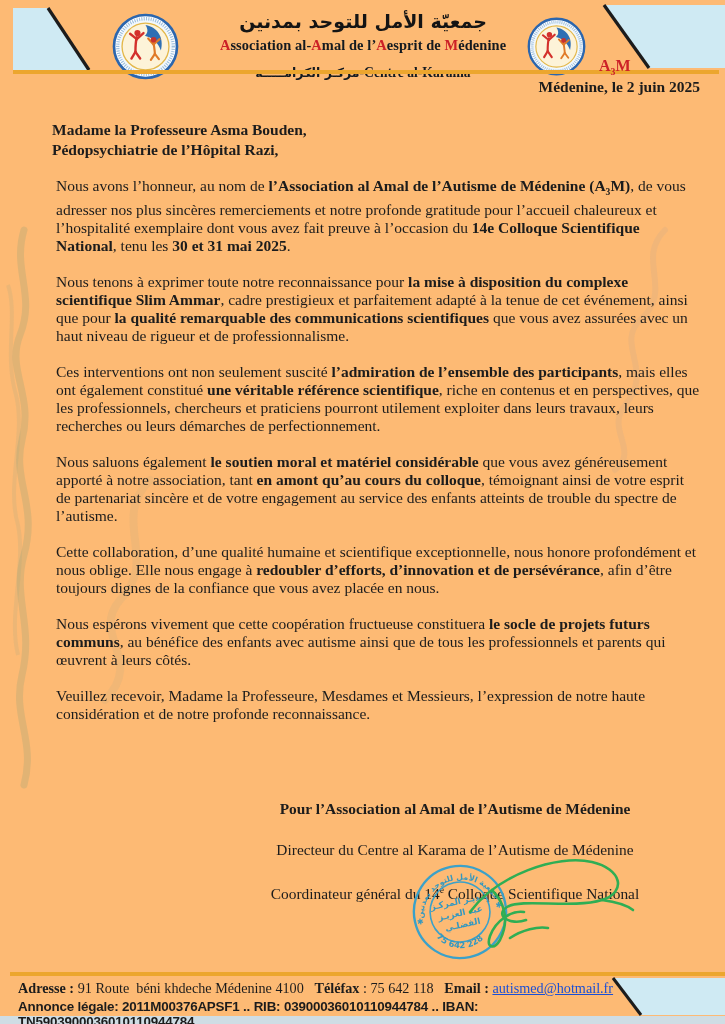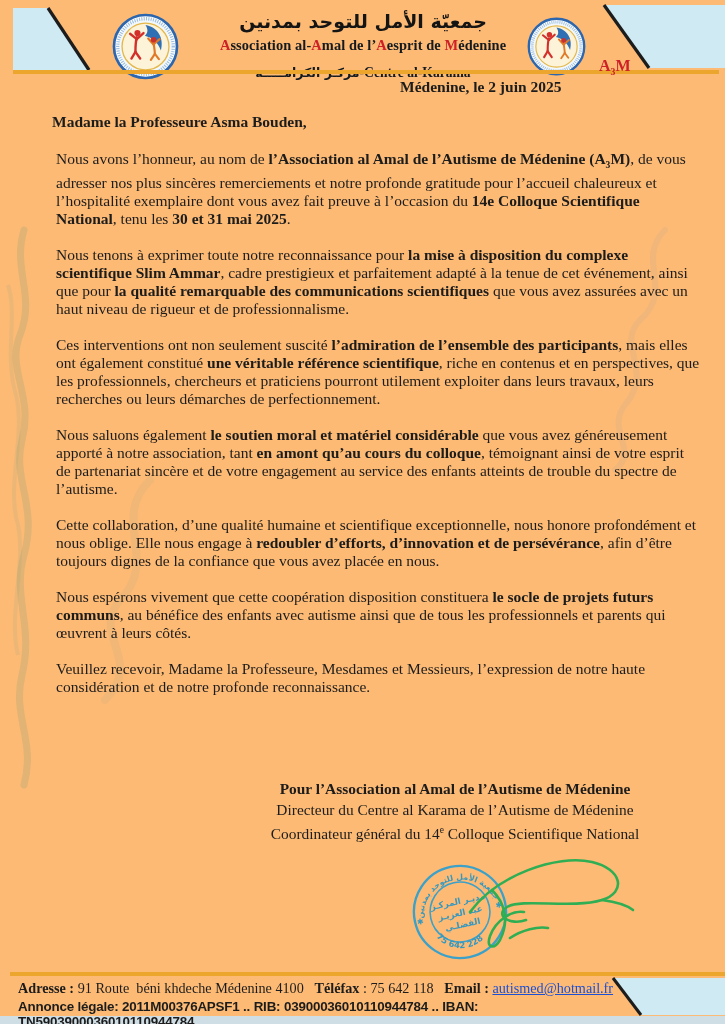--- a/index.html
+++ b/index.html
@@ -16,30 +16,30 @@
   sup{font-size:0.62em;}
 
   
   .hdr-titles{left:178px; top:9px; width:370px; text-align:center;}
   .hdr-arabic{font-family:"DejaVu Sans", sans-serif; font-weight:700; font-size:19px; line-height:24px; color:#141414;}
   .hdr-assoc{font-size:14.4px; font-weight:bold; margin-top:4px; color:#141a20; letter-spacing:0.1px;}
   .hdr-centre{font-size:13.6px; font-weight:bold; margin-top:11px; color:#141a20;}
   .hdr-centre .ar{font-family:"DejaVu Sans", sans-serif; font-size:12.5px;}
   .a3m{left:599px; top:25px; font-weight:bold; font-size:16px; color:#cc2127; z-index:3;margin-top:32px;}
   .gold-rule{left:13px; top:70px; width:706px; height:4px; background:#eca62e;}
-  .date-line{top:78px; left:400px; width:300px; text-align:left; font-weight:bold; font-size:15.5px;}
+  .date-line{top:78px; left:400px; width:300px; text-align:right; font-weight:bold; font-size:15.5px;}
 
   
-  .body{left:52px; top:112px; width:648px; font-size:15.5px;}
+  .body{left:52px; top:120px; width:648px; font-size:15.5px;}
   .body .line{line-height:19.5px;}
   .body p{margin:18px 0 0 4px; line-height:18px;}
 
   
   .sig-block{left:205px; top:779px; width:500px; text-align:center; font-size:15.4px;}
-  .sig-block .line{line-height:20.6px;}
+  .sig-block .line{line-height:20.6px;margin-top:20px;}
 
   
   .stamp{left:411px; top:863px; width:98px; height:98px; transform:rotate(-12deg);}
   .scrawl{left:452px; top:850px; width:185px; height:112px;}
 
   
   .footer-rule{left:10px; top:972px; width:715px; height:4px; background:#eca62e;}
   .f-line1{left:18px; top:980px; width:600px; font-size:14.2px; white-space:pre-wrap; z-index:2;}
   .f-line2{left:18px; top:999px; width:620px; font-family:"Liberation Sans", sans-serif; font-size:13.4px; letter-spacing:-0.2px; z-index:2;}
   .bottom-strip{left:0; top:1016px; width:725px; height:8px; background:#cfdde4;}
@@ -128,28 +128,29 @@
   <svg class="abs bleed" style="left:555px;top:220px;" width="150" height="260">
     <path d="M 110,10 C 80,40 120,70 85,100 C 60,125 100,150 70,185 C 50,210 85,230 60,250" fill="none" stroke="#9aa0a6" stroke-width="6" stroke-linecap="round" opacity="0.12"></path>
   </svg>
   <svg class="abs bleed" style="left:50px;top:470px;" width="130" height="240">
     <path d="M 100,10 C 60,50 110,90 70,130 C 40,165 95,190 55,230" fill="none" stroke="#8a9a8a" stroke-width="8" stroke-linecap="round" opacity="0.10"></path>
   </svg>
 
   <div class="abs body">
     <div>
         <div class="line"><span class="b">Madame la Professeure Asma Bouden,</span></div>
+        <div class="line"><span class="b">Pédopsychiatrie de l’Hôpital Razi,</span></div>
       </div>
     <div>
         <p><span>Nous avons l’honneur, au nom de </span><span class="b">l’Association al Amal de l’Autisme de Médenine (A</span><span class="b"><sub>3</sub></span><span class="b">M)</span><span>, de vous adresser nos plus sincères remerciements et notre profonde gratitude pour l’accueil chaleureux et l’hospitalité exemplaire dont vous avez fait preuve à l’occasion du </span><span class="b">14e Colloque Scientifique National</span><span>, tenu les </span><span class="b">30 et 31 mai 2025</span><span>.</span></p>
         <p><span>Nous tenons à exprimer toute notre reconnaissance pour </span><span class="b">la mise à disposition du complexe scientifique Slim Ammar</span><span>, cadre prestigieux et parfaitement adapté à la tenue de cet événement, ainsi que pour </span><span class="b">la qualité remarquable des communications scientifiques</span><span> que vous avez assurées avec un haut niveau de rigueur et de professionnalisme.</span></p>
         <p><span>Ces interventions ont non seulement suscité </span><span class="b">l’admiration de l’ensemble des participants</span><span>, mais elles ont également constitué </span><span class="b">une véritable référence scientifique</span><span>, riche en contenus et en perspectives, que les professionnels, chercheurs et praticiens pourront utilement exploiter dans leurs travaux, leurs recherches ou leurs démarches de perfectionnement.</span></p>
         <p><span>Nous saluons également </span><span class="b">le soutien moral et matériel considérable</span><span> que vous avez généreusement apporté à notre association, tant </span><span class="b">en amont qu’au cours du colloque</span><span>, témoignant ainsi de votre esprit de partenariat sincère et de votre engagement au service des enfants atteints de trouble du spectre de l’autisme.</span></p>
         <p><span>Cette collaboration, d’une qualité humaine et scientifique exceptionnelle, nous honore profondément et nous oblige. Elle nous engage à </span><span class="b">redoubler d’efforts, d’innovation et de persévérance</span><span>, afin d’être toujours dignes de la confiance que vous avez placée en nous.</span></p>
-        <p><span>Nous espérons vivement que cette coopération disposition constituera </span><span class="b">le socle de projets futurs communs</span><span>, au bénéfice des enfants avec autisme ainsi que de tous les professionnels et parents qui œuvrent à leurs côtés.</span></p>
+        <p><span>Nous espérons vivement que cette coopération fructueuse constituera </span><span class="b">le socle de projets futurs communs</span><span>, au bénéfice des enfants avec autisme ainsi que de tous les professionnels et parents qui œuvrent à leurs côtés.</span></p>
         <p><span>Veuillez recevoir, Madame la Professeure, Mesdames et Messieurs, l’expression de notre haute considération et de notre profonde reconnaissance.</span></p>
       </div>
   </div>
 
   <div class="abs sig-block">
       <div class="line"><span class="b">Pour l’Association al Amal de l’Autisme de Médenine</span></div>
       <div class="line"><span>Directeur du Centre al Karama de l’Autisme de Médenine</span></div>
       <div class="line"><span>Coordinateur général du 14</span><span><sup>e</sup></span><span> Colloque Scientifique National</span></div>
     </div>
 

